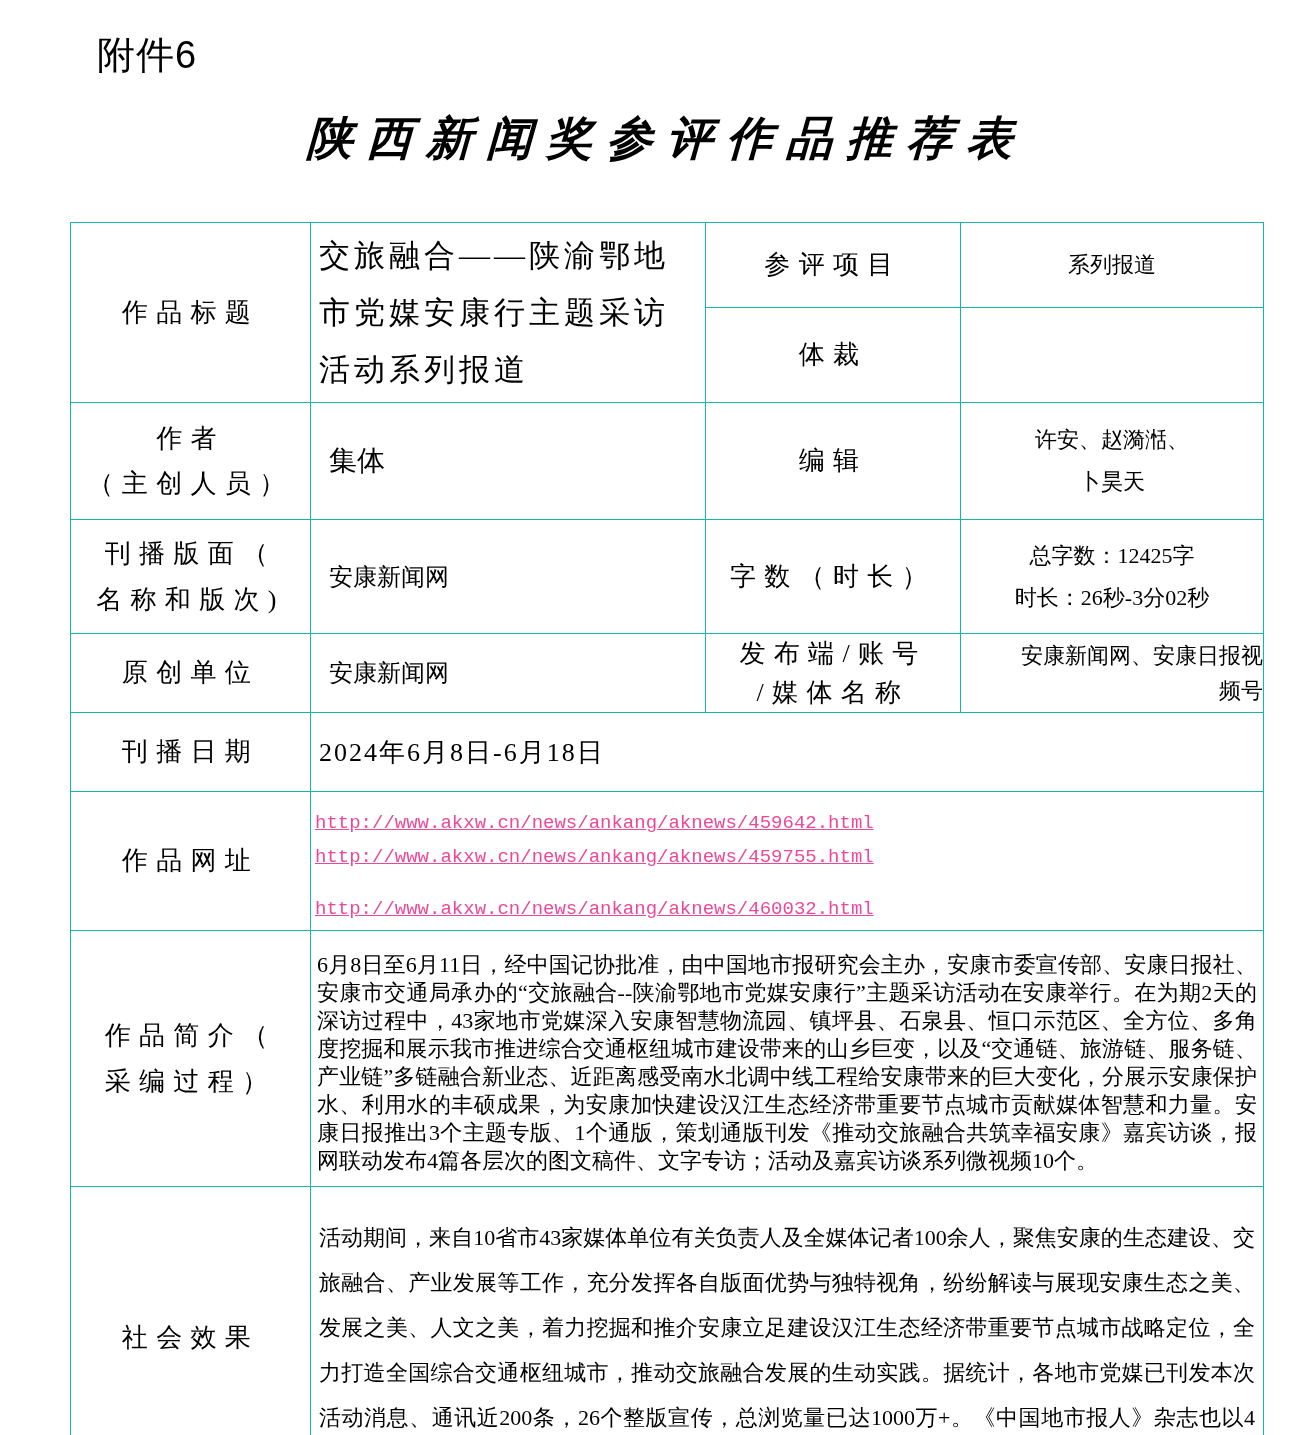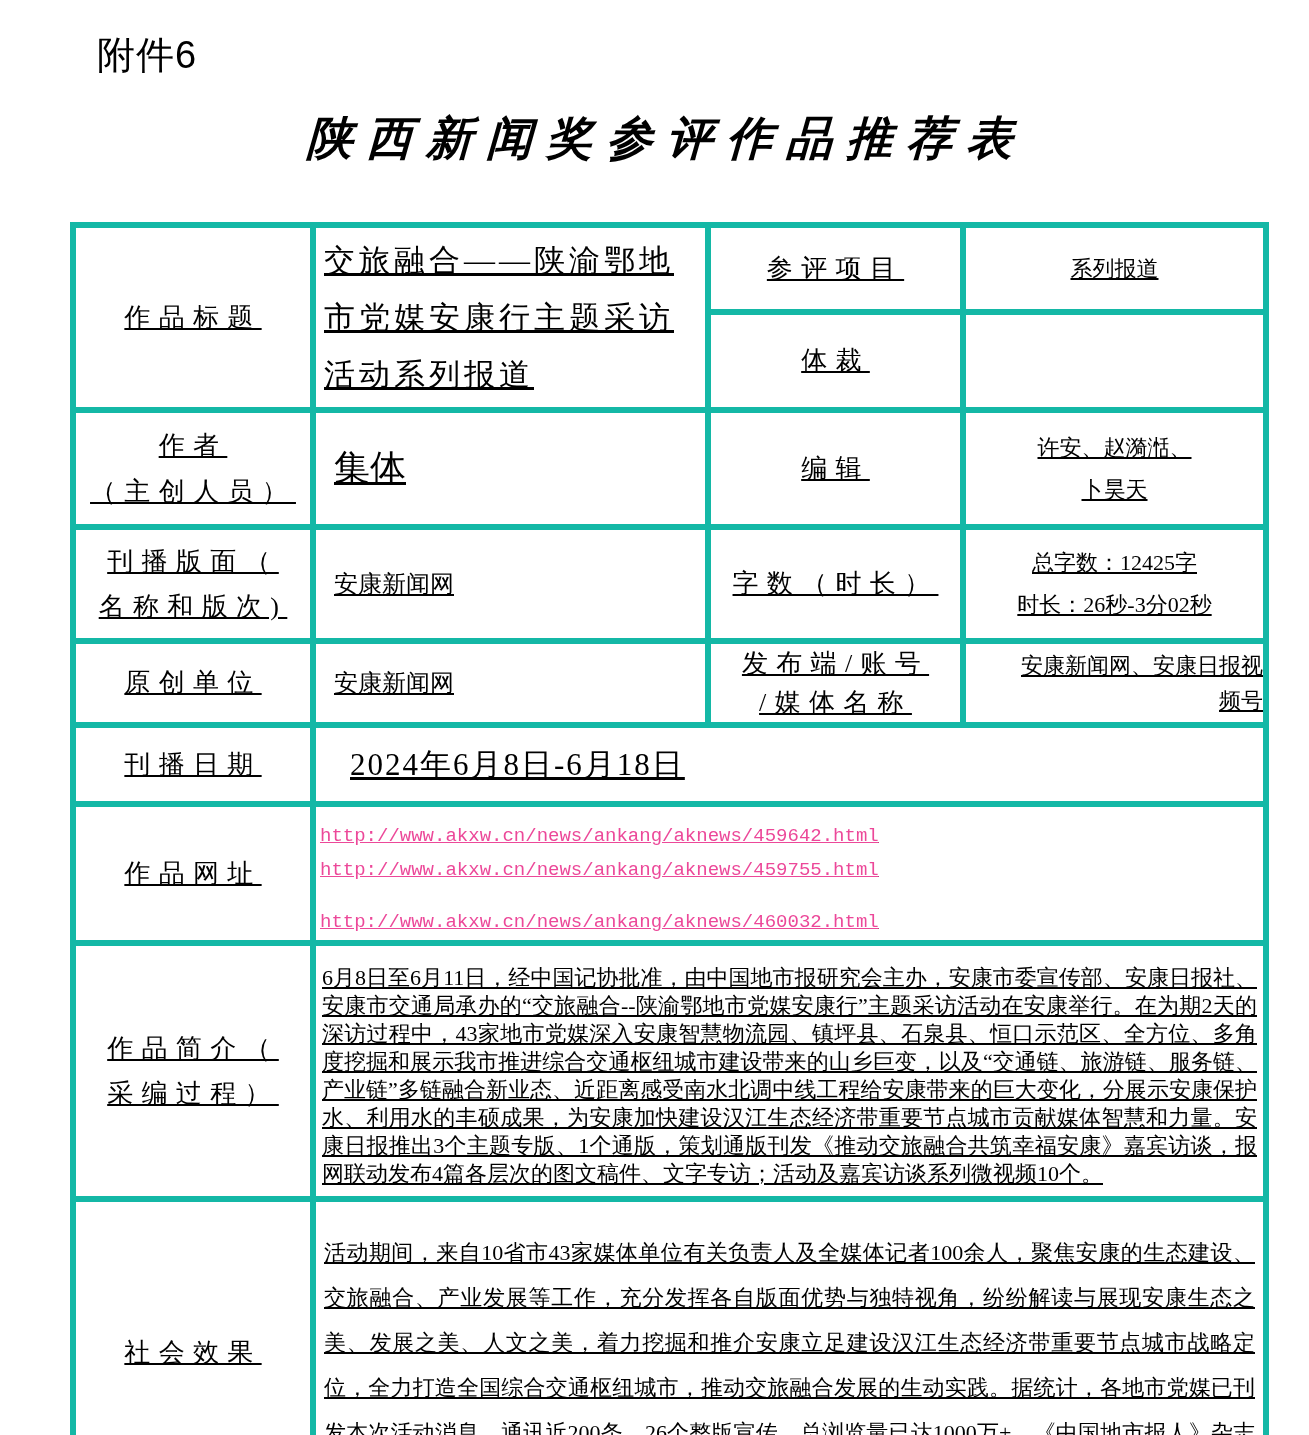--- a/index.html
+++ b/index.html
@@ -35,24 +35,23 @@
   }
   table.form {
     position: absolute;
     top: 222px;
     left: 70px;
     width: 1193px;
     border-collapse: collapse;
     table-layout: fixed;
   }
   table.form td {
-    border: 6px solid #14b8a6;
+    border: 1px solid #14b8a6;
     vertical-align: middle;
     overflow: hidden;
-    text-decoration: underline;
   }
   .lbl {
     text-align: center;
     font-size: 26px;
     letter-spacing: 0.32em;
     white-space: pre-line;
     line-height: 1.75;
   }
   .val-center {
     text-align: center;
@@ -67,22 +66,22 @@
   }
   .work-title-val {
     font-size: 31px;
     letter-spacing: 4px;
     line-height: 57px;
     padding: 4px 6px 4px 8px;
     text-align: left;
     vertical-align: middle;
   }
   .date-val {
-    font-size: 31px;
-    padding-left: 34px;
+    font-size: 26px;
+    padding-left: 8px;
     letter-spacing: 2px;
   }
   .urls-cell {
     vertical-align: top;
     padding: 8px 4px 4px 4px;
   }
   .urls-cell a {
     display: block;
     font-family: "Liberation Mono", "DejaVu Sans Mono", monospace;
     font-size: 19px;
@@ -142,21 +141,21 @@
   </tr>
 
   <tr class="r1b">
     <td class="lbl">体裁</td>
     <td class="val-center"></td>
   </tr>
 
   <tr class="r2">
     <td class="lbl">作者
 （主创人员）</td>
-    <td class="val-left" style="font-size:36px;">集体</td>
+    <td class="val-left" style="font-size:28px;">集体</td>
     <td class="lbl">编辑</td>
     <td class="val-center">许安、赵漪湉、
 卜昊天</td>
   </tr>
 
   <tr class="r3">
     <td class="lbl">刊播版面（
 名称和版次)</td>
     <td class="val-left">安康新闻网</td>
     <td class="lbl">字数（时长）</td>

